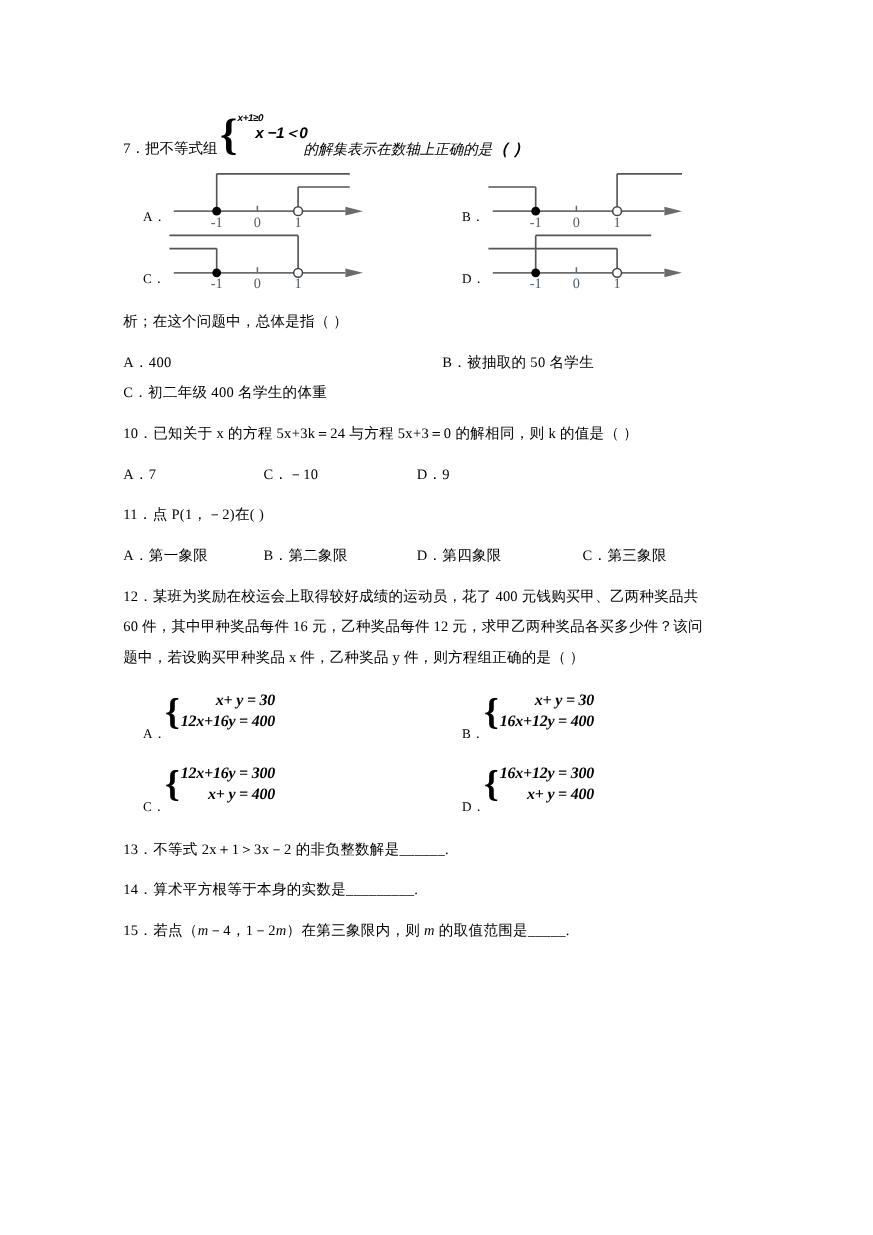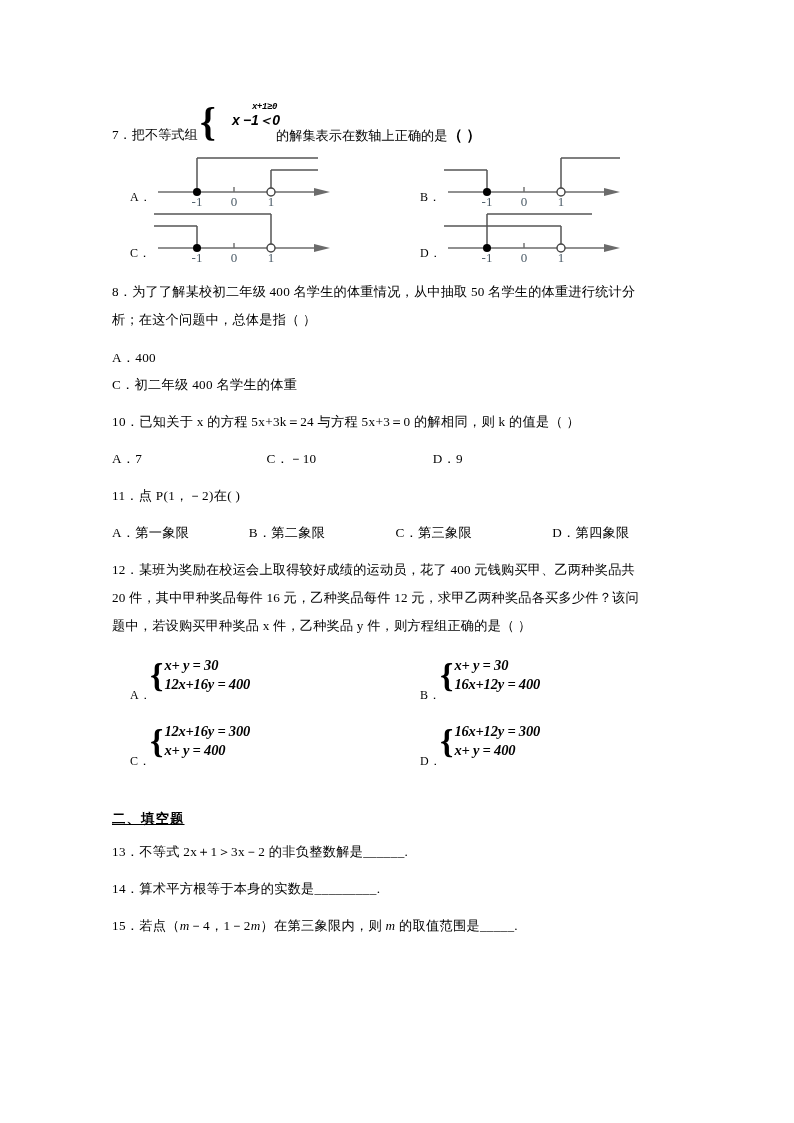--- a/index.html
+++ b/index.html
@@ -40,21 +40,20 @@
     font-size: 13.2px;
     line-height: 28px;
     letter-spacing: 0.2px;
     text-align: justify;
   }
   .opts {
     display: flex;
     font-size: 13.2px;
     line-height: 27px;
     letter-spacing: 0.3px;
-    gap: 27px;
   }
   .opts.two > div { width: 50%; }
   .opts.four-wide > div:nth-child(1) { width: 22%; }
   .opts.four-wide > div:nth-child(2) { width: 24%; }
   .opts.four-wide > div:nth-child(3) { width: 26%; }
   .opts.four-wide > div:nth-child(4) { width: 28%; }
 
   .sup { font-size: 8px; vertical-align: super; }
 
   
@@ -85,42 +84,42 @@
     font-family: "Liberation Serif", serif;
     font-weight: bold;
   }
   .q7-eq1 {
     position: absolute;
     left: 16px;
     top: 2px;
     font-size: 9px;
     font-weight: bold;
     font-style: italic;
-    font-family: Liberation Mono, monospace;
+    font-family: Liberation Sans, sans-serif;
     letter-spacing: -0.4px;
     white-space: nowrap;
-    margin-left: 36px;
   }
   .q7-eq2 {
     position: absolute;
     left: 32px;
     top: 12px;
     font-size: 14px;
     font-weight: bold;
     font-style: italic;
     font-family: Liberation Sans, sans-serif;
     letter-spacing: -0.3px;
     white-space: nowrap;
     text-align: right;
   }
   .q7-tail {
     position: absolute;
     left: 164px;
     top: 26px;
     white-space: nowrap;
+    font-style: italic;
   }
   .q7-paren {
     font-weight: bold;
     font-size: 15px;
   }
 
   
   .nl-grid {
     position: relative;
     margin-top: 6px;
@@ -182,20 +181,21 @@
     top: 1px;
   }
   .eq-lines {
     font-family: "Liberation Serif", serif;
     font-weight: bold;
     font-style: italic;
     font-size: 14.5px;
     line-height: 19px;
     letter-spacing: -0.2px;
     white-space: nowrap;
+    text-align: right;
   }
 
   
   .section-head {
     font-size: 13.5px;
     font-weight: bold;
     text-decoration: underline;
     letter-spacing: 1px;
     margin-top: 34px;
     margin-bottom: 4px;
@@ -311,24 +311,24 @@
             <circle cx="119" cy="40" r="4" fill="#fff" stroke="#444" stroke-width="1.4"></circle>
             <text x="45" y="54" font-family="Liberation Serif, serif" font-size="13" fill="#4a5a66" text-anchor="middle">-1</text>
             <text x="82" y="54" font-family="Liberation Serif, serif" font-size="13" fill="#4a5a66" text-anchor="middle">0</text>
             <text x="119" y="54" font-family="Liberation Serif, serif" font-size="13" fill="#4a5a66" text-anchor="middle">1</text>
           </svg>
         </div>
       </div>
     </div>
 
     <div class="sp-a">
-      <div class="qpara">8．为了了解某校初二年级 400 名学生的体重情况，从中抽取 50 名学生的体重进行统计分</div>
       <div class="qpara">析；在这个问题中，总体是指（   ）</div>
       <div class="opts two sp-b">
         <div>A．400</div>
+        <div>B．被抽取的 50 名学生</div>
       </div>
       <div class="opts two">
         <div>C．初二年级 400 名学生的体重</div>
       </div>
     </div>
 
 
     <div class="sp-b">
       <div class="qline">10．已知关于 x 的方程 5x+3k＝24 与方程 5x+3＝0 的解相同，则 k 的值是（      ）</div>
       <div class="opts four-wide sp-b">
@@ -336,28 +336,28 @@
         <div>C．－10</div>
         <div>D．9</div>
       </div>
     </div>
 
     <div class="sp-b">
       <div class="qline">11．点 P(1，－2)在(      )</div>
       <div class="opts four-wide sp-b">
         <div>A．第一象限</div>
         <div>B．第二象限</div>
+        <div>D．第四象限</div>
         <div>C．第三象限</div>
-        <div>D．第四象限</div>
       </div>
     </div>
 
     <div class="sp-b">
       <div class="qpara">12．某班为奖励在校运会上取得较好成绩的运动员，花了 400 元钱购买甲、乙两种奖品共</div>
-      <div class="qpara">20 件，其中甲种奖品每件 16 元，乙种奖品每件 12 元，求甲乙两种奖品各买多少件？该问</div>
+      <div class="qpara">60 件，其中甲种奖品每件 16 元，乙种奖品每件 12 元，求甲乙两种奖品各买多少件？该问</div>
       <div class="qpara">题中，若设购买甲种奖品 x 件，乙种奖品 y 件，则方程组正确的是（ ）</div>
 
       <div class="eq-grid">
 
         <div class="eq-cell" style="left:18px; top:0px;">
           <span class="eq-label">A．</span>
           <div class="eq-body">
             <span class="eq-brace">{</span>
             <span class="eq-lines">
               <span>x+ y = 30</span><br>
@@ -395,20 +395,19 @@
             <span class="eq-lines">
               <span>16x+12y = 300</span><br>
               <span>x+ y = 400</span>
             </span>
           </div>
         </div>
       </div>
     </div>
 
     <div>
-      <div class="section-head">二、填空题</div>
       <div class="qline sp-b">13．不等式 2x＋1＞3x－2 的非负整数解是______.</div>
       <div class="qline sp-b">14．算术平方根等于本身的实数是_________.</div>
       <div class="qline sp-b"><span>15．若点（</span><span class="ital">m</span><span>－4，1－2</span><span class="ital">m</span><span>）在第三象限内，则 </span><span class="ital">m</span><span> 的取值范围是_____.</span></div>
     </div>
 
   </div>
 </div>
 
 </body></html>

